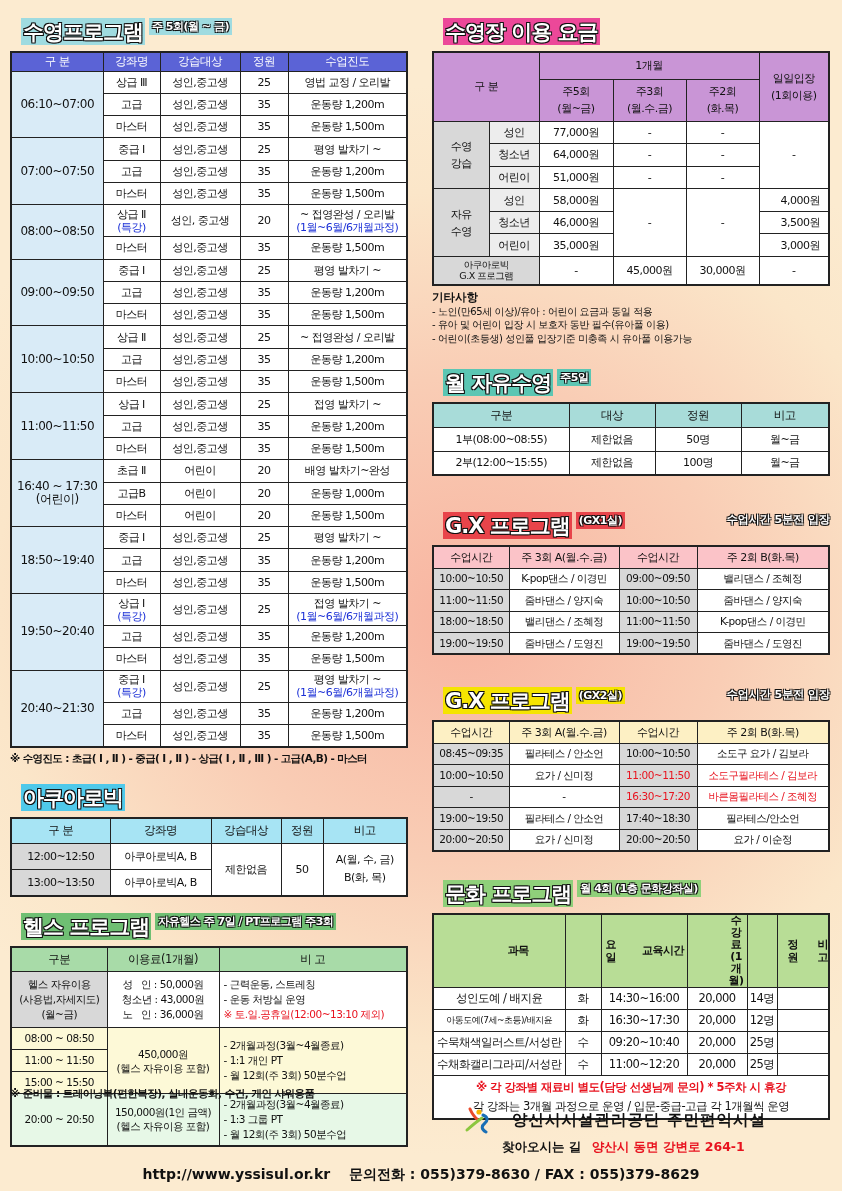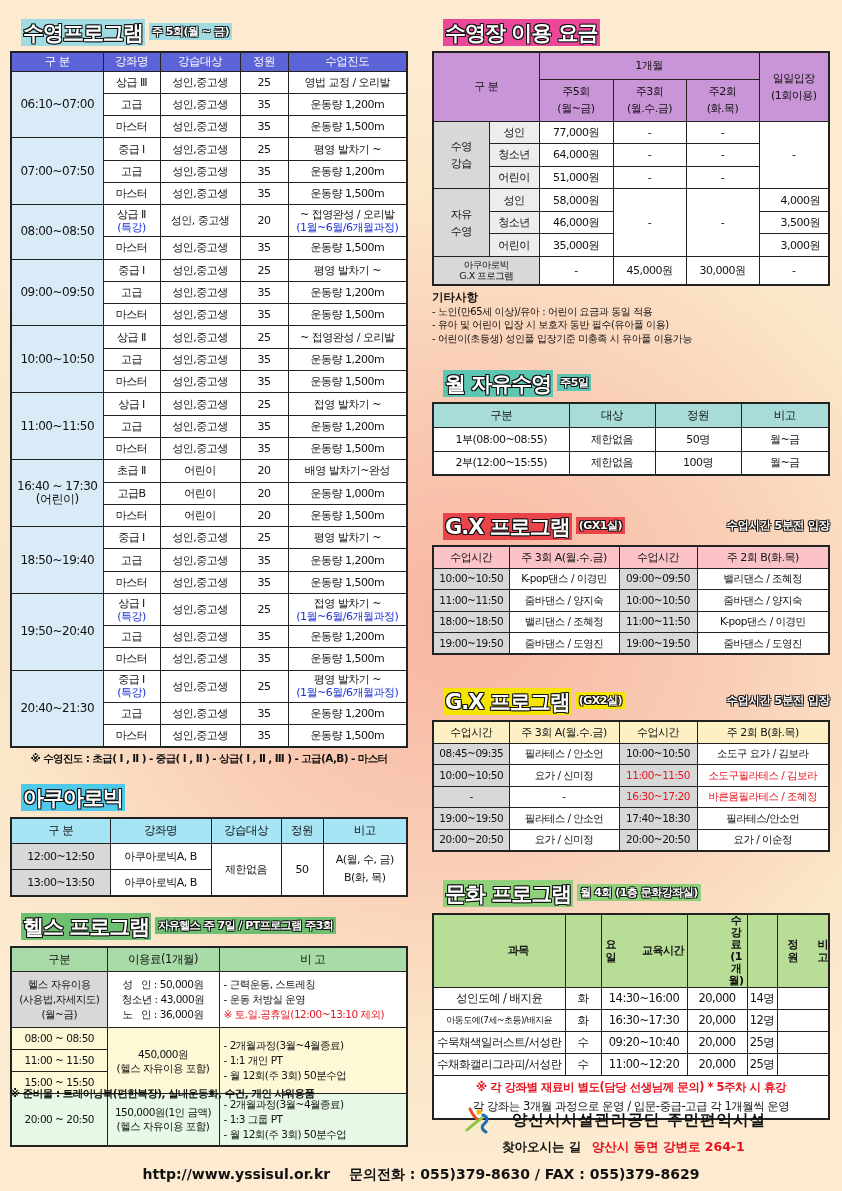--- a/index.html
+++ b/index.html
@@ -6,21 +6,21 @@
   html, body { width: 842px; height: 1191px; overflow: hidden; }
   body {
     font-family: "DejaVu Sans", sans-serif;
     color: #111;
     background: radial-gradient(ellipse 70% 45% at 55% 52%, #f8b4a0 0%, #f9cdb5 45%, #fbe6c9 80%, #fcebd0 100%);
     position: relative;
   }
   .col-left { position: absolute; left: 10px; top: 18px; width: 398px; }
   .col-right { position: absolute; left: 432px; top: 18px; width: 398px; }
 
-  .sec-title { display: flex; align-items: center; gap: 4px; margin-bottom: 5px; height: 28px; padding-left: 11px; }
+  .sec-title { display: flex; align-items: flex-start; gap: 4px; margin-bottom: 5px; height: 28px; padding-left: 11px; }
   .sec-title .big {
     font-weight: bold; font-size: 21px; color: #fff; letter-spacing: -1px;
     -webkit-text-stroke: 1.2px #111; paint-order: stroke fill;
     text-shadow: 1px 1px 0 #111, -1px 1px 0 #111, 1px -1px 0 #111, -1px -1px 0 #111;
     padding: 1px 2px 0 2px; line-height: 26px;
   }
   .sec-title .small {
     font-weight: bold; font-size: 11px; color: #fff; letter-spacing: -0.5px;
     text-shadow: 1px 1px 0 #111, -1px 1px 0 #111, 1px -1px 0 #111, -1px -1px 0 #111;
     padding: 0 3px; line-height: 17px; margin-bottom: 2px;
@@ -35,21 +35,21 @@
   td, th { border: 1px solid #222; text-align: center; font-size: 11px; font-weight: normal; padding: 0 2px; letter-spacing: -0.5px; line-height: 13px; }
   .blue-sub { color: #1a2fd6; }
   .red { color: #e8131f; }
 
   
   .t-swim { border: 2px solid #222; }
   .t-swim th { background: #5b63d6; color: #fff; height: 19px; font-size: 11.5px; }
   .t-swim td { height: 22.3px; }
   .t-swim td.time { background: #d9ebf7; font-size: 12px; }
   .t-swim tr.tall td { height: 32px; }
-  .note-line { font-size: 10.5px; font-weight: bold; margin-top: 4px; letter-spacing: -0.6px; text-align: center; }
+  .note-line { font-size: 10.5px; font-weight: bold; margin-top: 4px; letter-spacing: -0.6px; }
 
   
   .t-aqua { border: 2px solid #222; }
   .t-aqua th { background: #a7e4f4; height: 26px; font-size: 11.5px; }
   .t-aqua td { height: 26px; }
   .t-aqua td.gray { background: #d8d8d8; }
 
   
   .t-health { border: 2px solid #222; }
   .t-health th { background: #a8dba8; height: 25px; font-size: 11.5px; }

